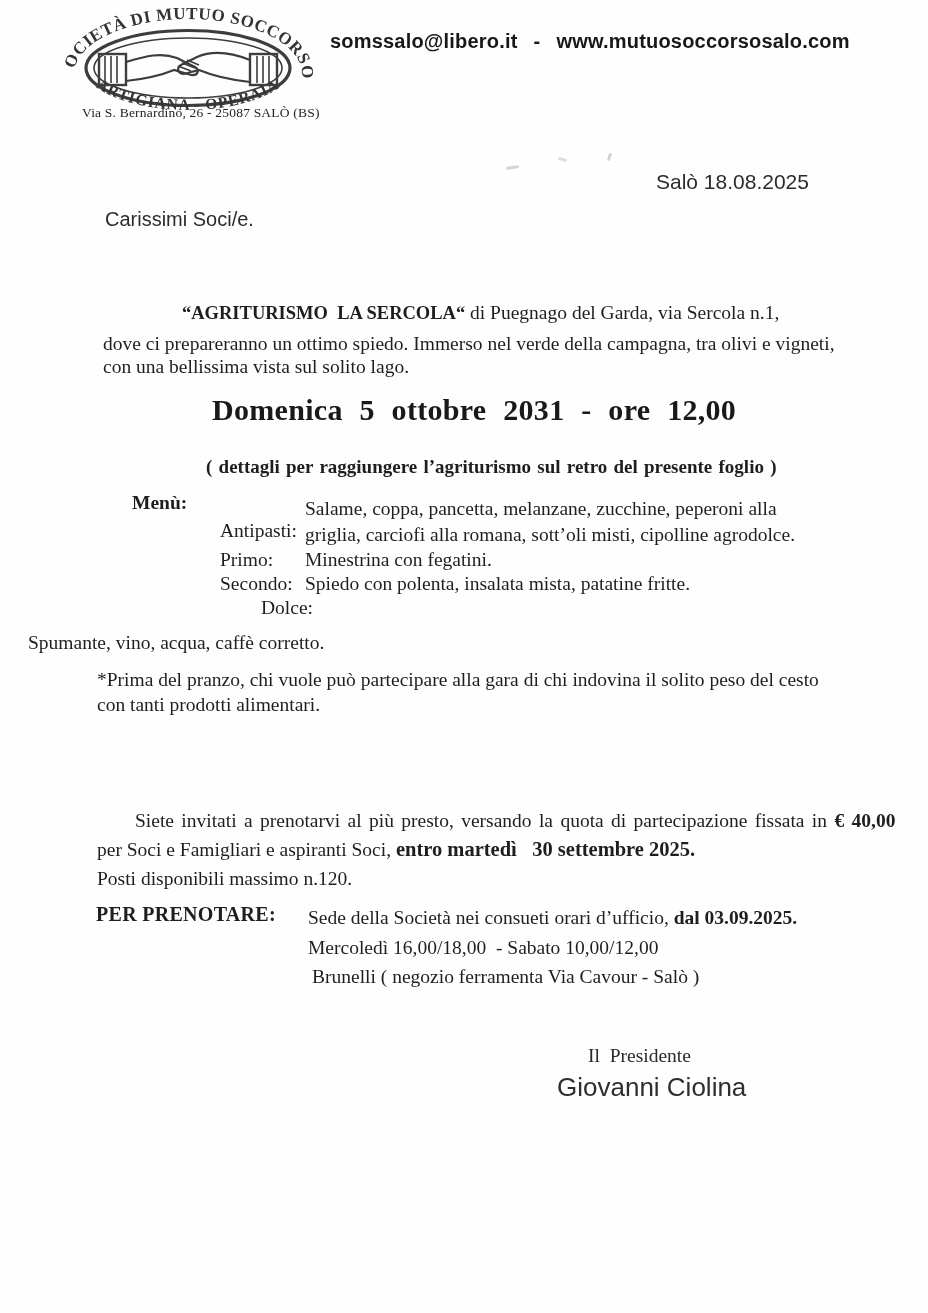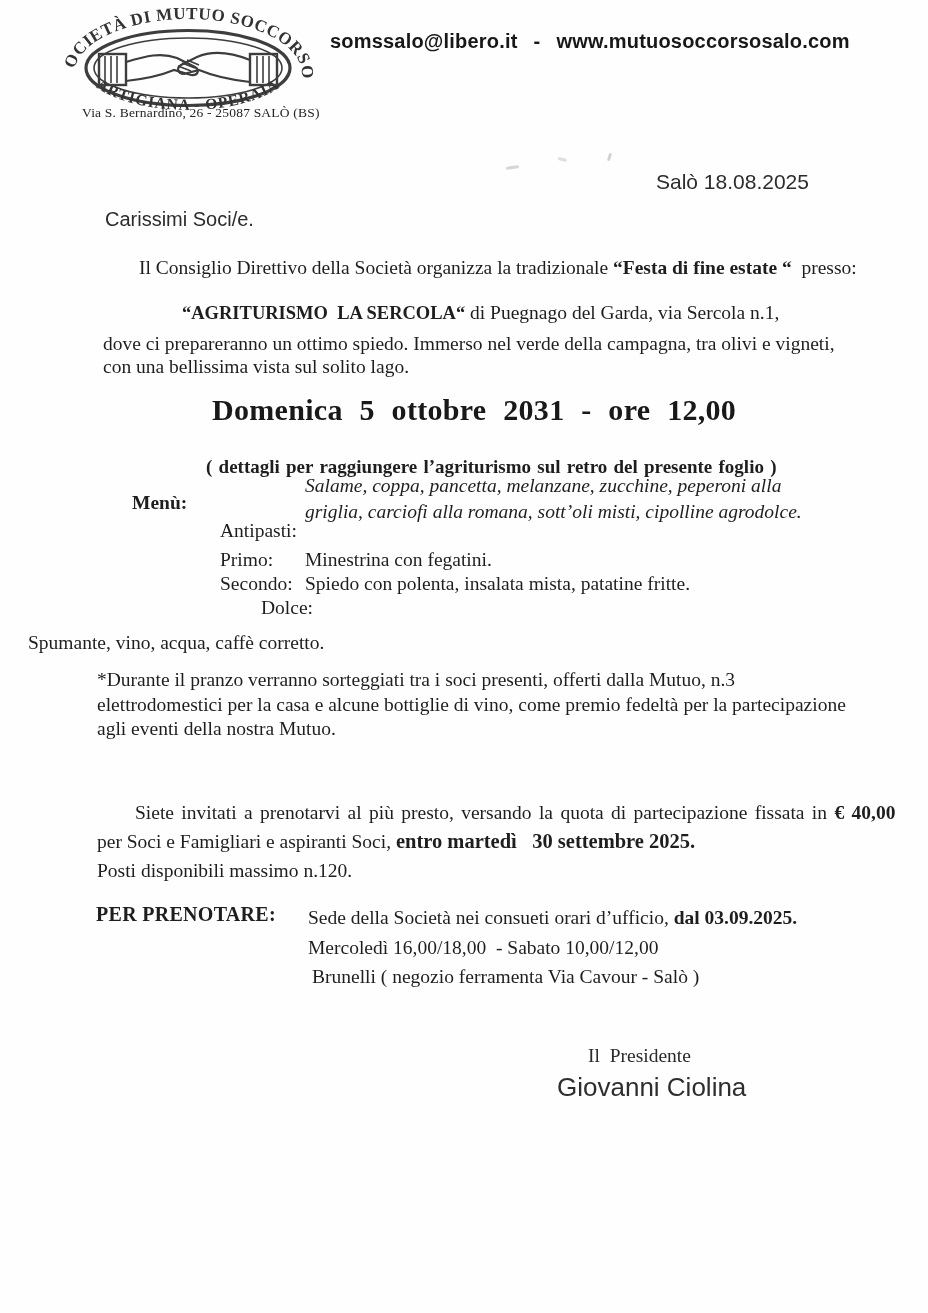--- a/index.html
+++ b/index.html
@@ -34,32 +34,32 @@
   .venue   { left:182px; top:302px; font-size:19.5px; }
   .venue .b{ font-size:18.5px; }
   .venue-desc { left:103px; top:333px; width:758px; font-size:19.5px; line-height:22.5px; }
 
   .event-title { left:212px; top:393px; font-size:30px; font-weight:bold; word-spacing:9px; letter-spacing:.3px; color:#191919; }
   .event-note  { left:206px; top:456px; font-size:19px; font-weight:bold; word-spacing:1.5px;text-align:right; }
 
   .menu-label   { left:132px; top:492px; font-size:19.5px; font-weight:bold; }
   .course-name  { font-size:19.5px; }
   .course-desc  { font-size:19.5px; }
-  .c0n { left:220px; top:520px; } .c0d { left:305px; top:473px; width:522px; line-height:25.5px;font-style:italic; }
+  .c0n { left:220px; top:520px; } .c0d { left:305px; top:496px; width:522px; line-height:25.5px; }
   .c1n { left:220px; top:549px; } .c1d { left:305px; top:549px; }
   .c2n { left:220px; top:573px; } .c2d { left:305px; top:573px; }
   .c3n { left:220px; top:597px;margin-left:41px; } .c3d { left:302px; top:598px; }
   .drinks { left:0; top:632px; width:920px; text-align:left; font-size:19.5px;padding-left:28px; }
 
   .notes { left:97px; top:668px; width:752px; font-size:19.5px; line-height:24.5px; }
   .notes p { margin:0; }
 
   .booking { left:97px; top:798px; width:790px; font-size:19.5px; line-height:29px; }
   .booking .indent { padding-left:38px; }
-  .booking .l1 { word-spacing:2.5px; }
+  .booking .l1 { word-spacing:2.5px;margin-top:8px; }
   .booking .b2 { font-size:20.5px; }
 
   .resv-label { left:96px; top:903px; font-size:20px; font-weight:bold; letter-spacing:.3px; }
   .resv-lines { left:308px; top:903px; font-size:19.5px; line-height:29.5px; }
   .resv-lines .l3 { padding-left:4px; }
 
   .sig-role { left:588px; top:1045px; font-size:19.5px; color:#2a2a2a; }
   .sig-name { left:557px; top:1072px; font-size:26px; color:#2e2e2e; }
 </style>
 </head>
@@ -102,23 +102,20 @@
     <span data-bind="letterhead.contacts.email">somssalo@libero.it</span><span class="sep" data-bind="letterhead.contacts.separator">-</span><span data-bind="letterhead.contacts.website">www.mutuosoccorsosalo.com</span>
   </div>
 
   <div class="abs smudge s1"></div>
   <div class="abs smudge s2"></div>
   <div class="abs smudge s3"></div>
 
   <div class="abs sans date-line" data-bind="date_line">Salò 18.08.2025</div>
   <div class="abs sans salutation" data-bind="salutation">Carissimi Soci/e.</div>
 
-  <div class="abs serif intro nowrapline">
-    <span data-bind="intro.text">Il Consiglio Direttivo della Società organizza la tradizionale </span><span class="b" data-bind="intro.bold">“Festa di fine estate “</span><span data-bind="intro.after">  presso:</span>
-  </div>
 
   <div class="abs serif venue nowrapline">
     <span class="b" data-bind="venue.bold">“AGRITURISMO  LA SERCOLA“</span><span data-bind="venue.text"> di Puegnago del Garda, via Sercola n.1,</span>
   </div>
 
   <div class="abs serif venue-desc" data-bind="venue_desc">dove ci prepareranno un ottimo spiedo. Immerso nel verde della campagna, tra olivi e vigneti, con una bellissima vista sul solito lago.</div>
 
   <div class="abs serif event-title" data-bind="event.title">Domenica 5 ottobre 2031 - ore 12,00</div>
   <div class="abs serif event-note" data-bind="event.note">( dettagli per raggiungere l’agriturismo sul retro del presente foglio )</div>
 
@@ -131,21 +128,21 @@
   <div class="abs serif course-desc c1d nowrapline" data-bind="menu.courses.1.desc">Minestrina con fegatini.</div>
 
   <div class="abs serif course-name c2n nowrapline" data-bind="menu.courses.2.name">Secondo:</div>
   <div class="abs serif course-desc c2d nowrapline" data-bind="menu.courses.2.desc">Spiedo con polenta, insalata mista, patatine fritte.</div>
 
   <div class="abs serif course-name c3n nowrapline" data-bind="menu.courses.3.name">Dolce:</div>
 
   <div class="abs serif drinks" data-bind="menu.drinks">Spumante, vino, acqua, caffè corretto.</div>
 
   <div class="abs serif notes">
-    <p data-bind="notes.1">*Durante il pranzo verranno sorteggiati tra i soci presenti, offerti dalla Mutuo, n.3 elettrodomestici per la casa e alcune bottiglie di vino, come premio fedeltà per la partecipazione agli eventi della nostra Mutuo.</p>
+    <p data-bind="notes.0">*Prima del pranzo, chi vuole può partecipare alla gara di chi indovina il solito peso del cesto con tanti prodotti alimentari.</p>
   </div>
 
   <div class="abs serif booking">
     <div class="indent l1 nowrapline">
       <span data-bind="booking.line1">Siete invitati a prenotarvi al più presto, versando la quota di partecipazione fissata in </span><span class="b" data-bind="booking.line1_bold">€ 40,00</span>
     </div>
     <div class="nowrapline">
       <span data-bind="booking.line2">per Soci e Famigliari e aspiranti Soci, </span><span class="b b2" data-bind="booking.line2_bold">entro martedì   30 settembre 2025.</span>
     </div>
     <div class="nowrapline">

